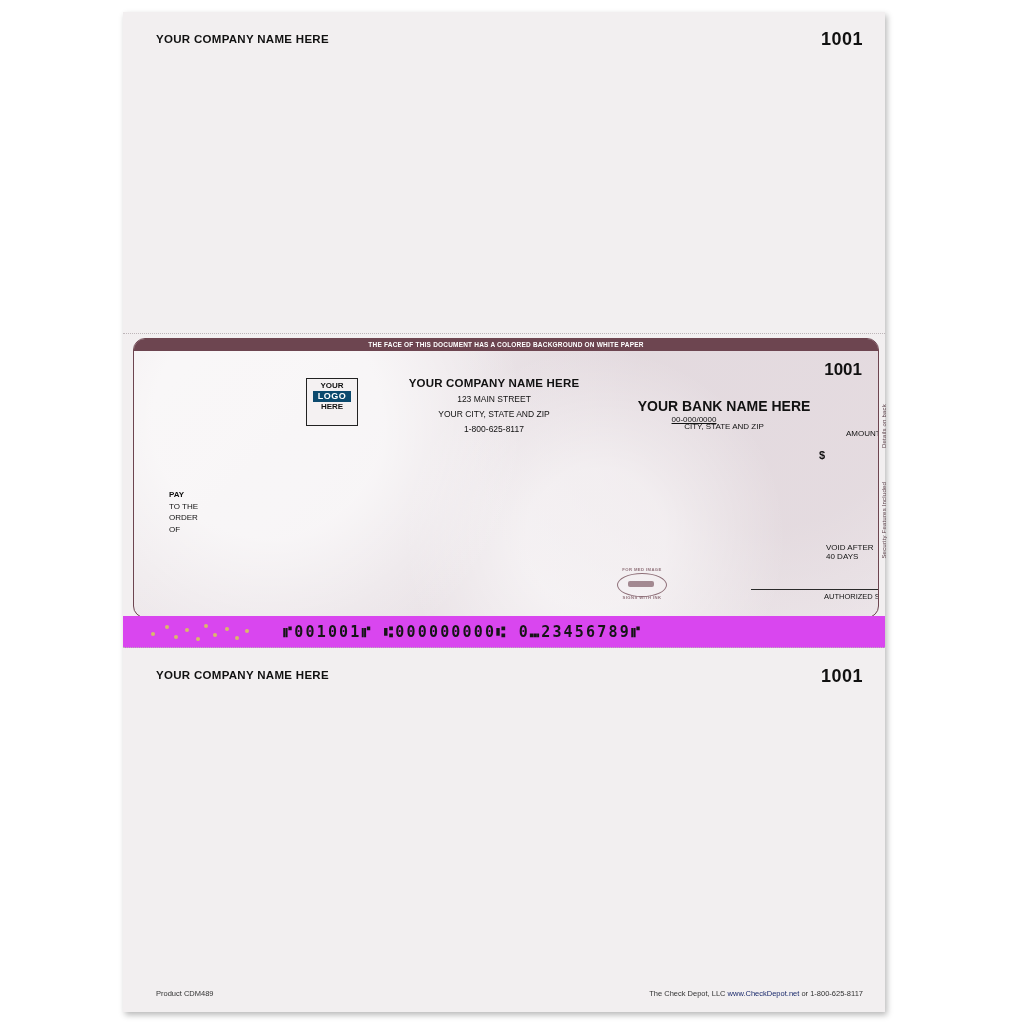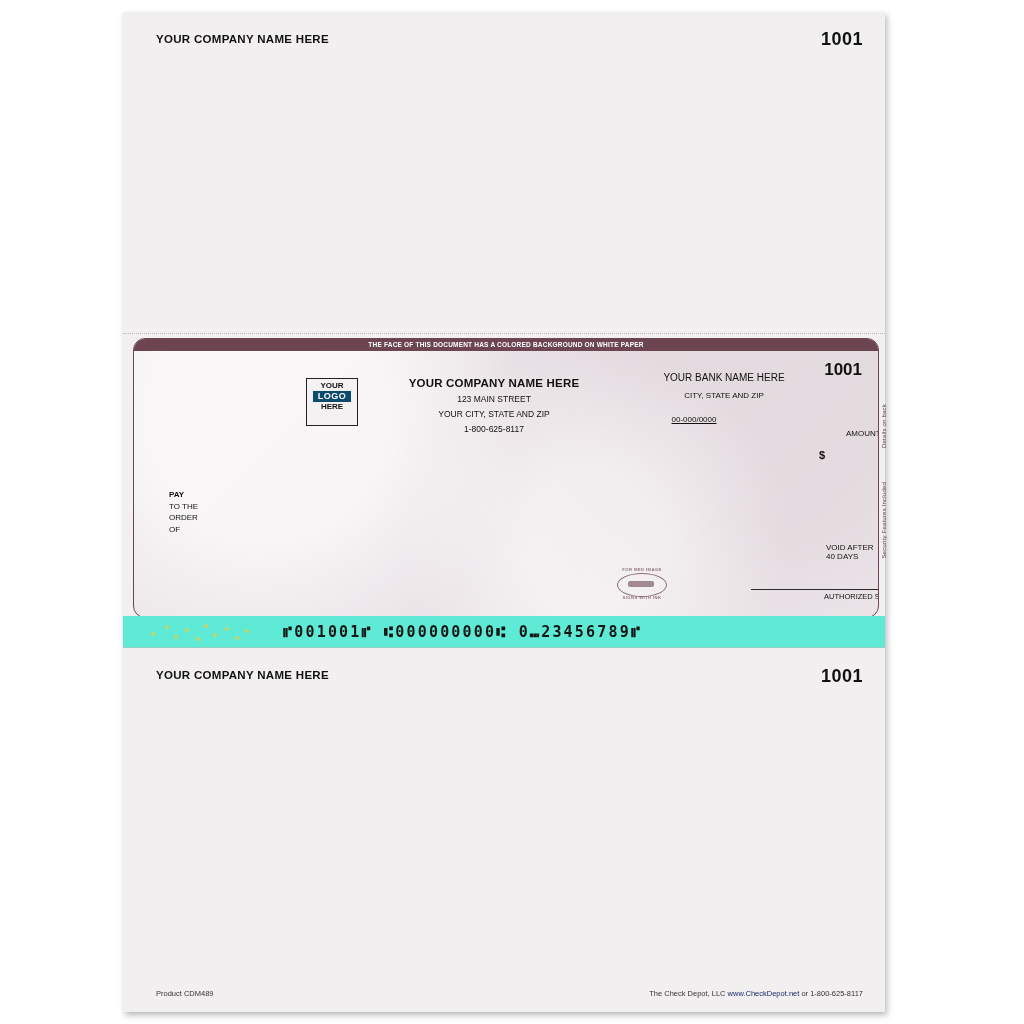--- a/index.html
+++ b/index.html
@@ -171,21 +171,21 @@
   .payer .line { font-size: 8.5px; margin-top: 5px; }
 
   .bank {
     position: absolute;
     left: 490px;
     top: 33px;
     width: 200px;
     text-align: center;
     color: #111;
   }
-  .bank .name { font-size: 10px; font-weight: normal; }
+  .bank .name { font-size: 14px; font-weight: bold; margin-top: 26px; }
   .bank .city { font-size: 8px; margin-top: 8px; }
 
   .fraction {
     position: absolute;
     left: 500px;
     top: 76px;
     width: 120px;
     text-align: center;
     font-size: 8px;
     color: #111;
@@ -314,21 +314,21 @@
     letter-spacing: 0.2px;
   }
 
   
   .micr-band {
     position: absolute;
     left: 0;
     top: 604px;
     width: 762px;
     height: 32px;
-    background: #5eead4;
+    background: #d946ef;
   }
   .micr {
     position: absolute;
     left: 160px;
     top: 7px;
     font-family: "DejaVu Sans Mono", monospace;
     font-size: 15px;
     font-weight: bold;
     letter-spacing: 2.2px;
     color: #151515;

